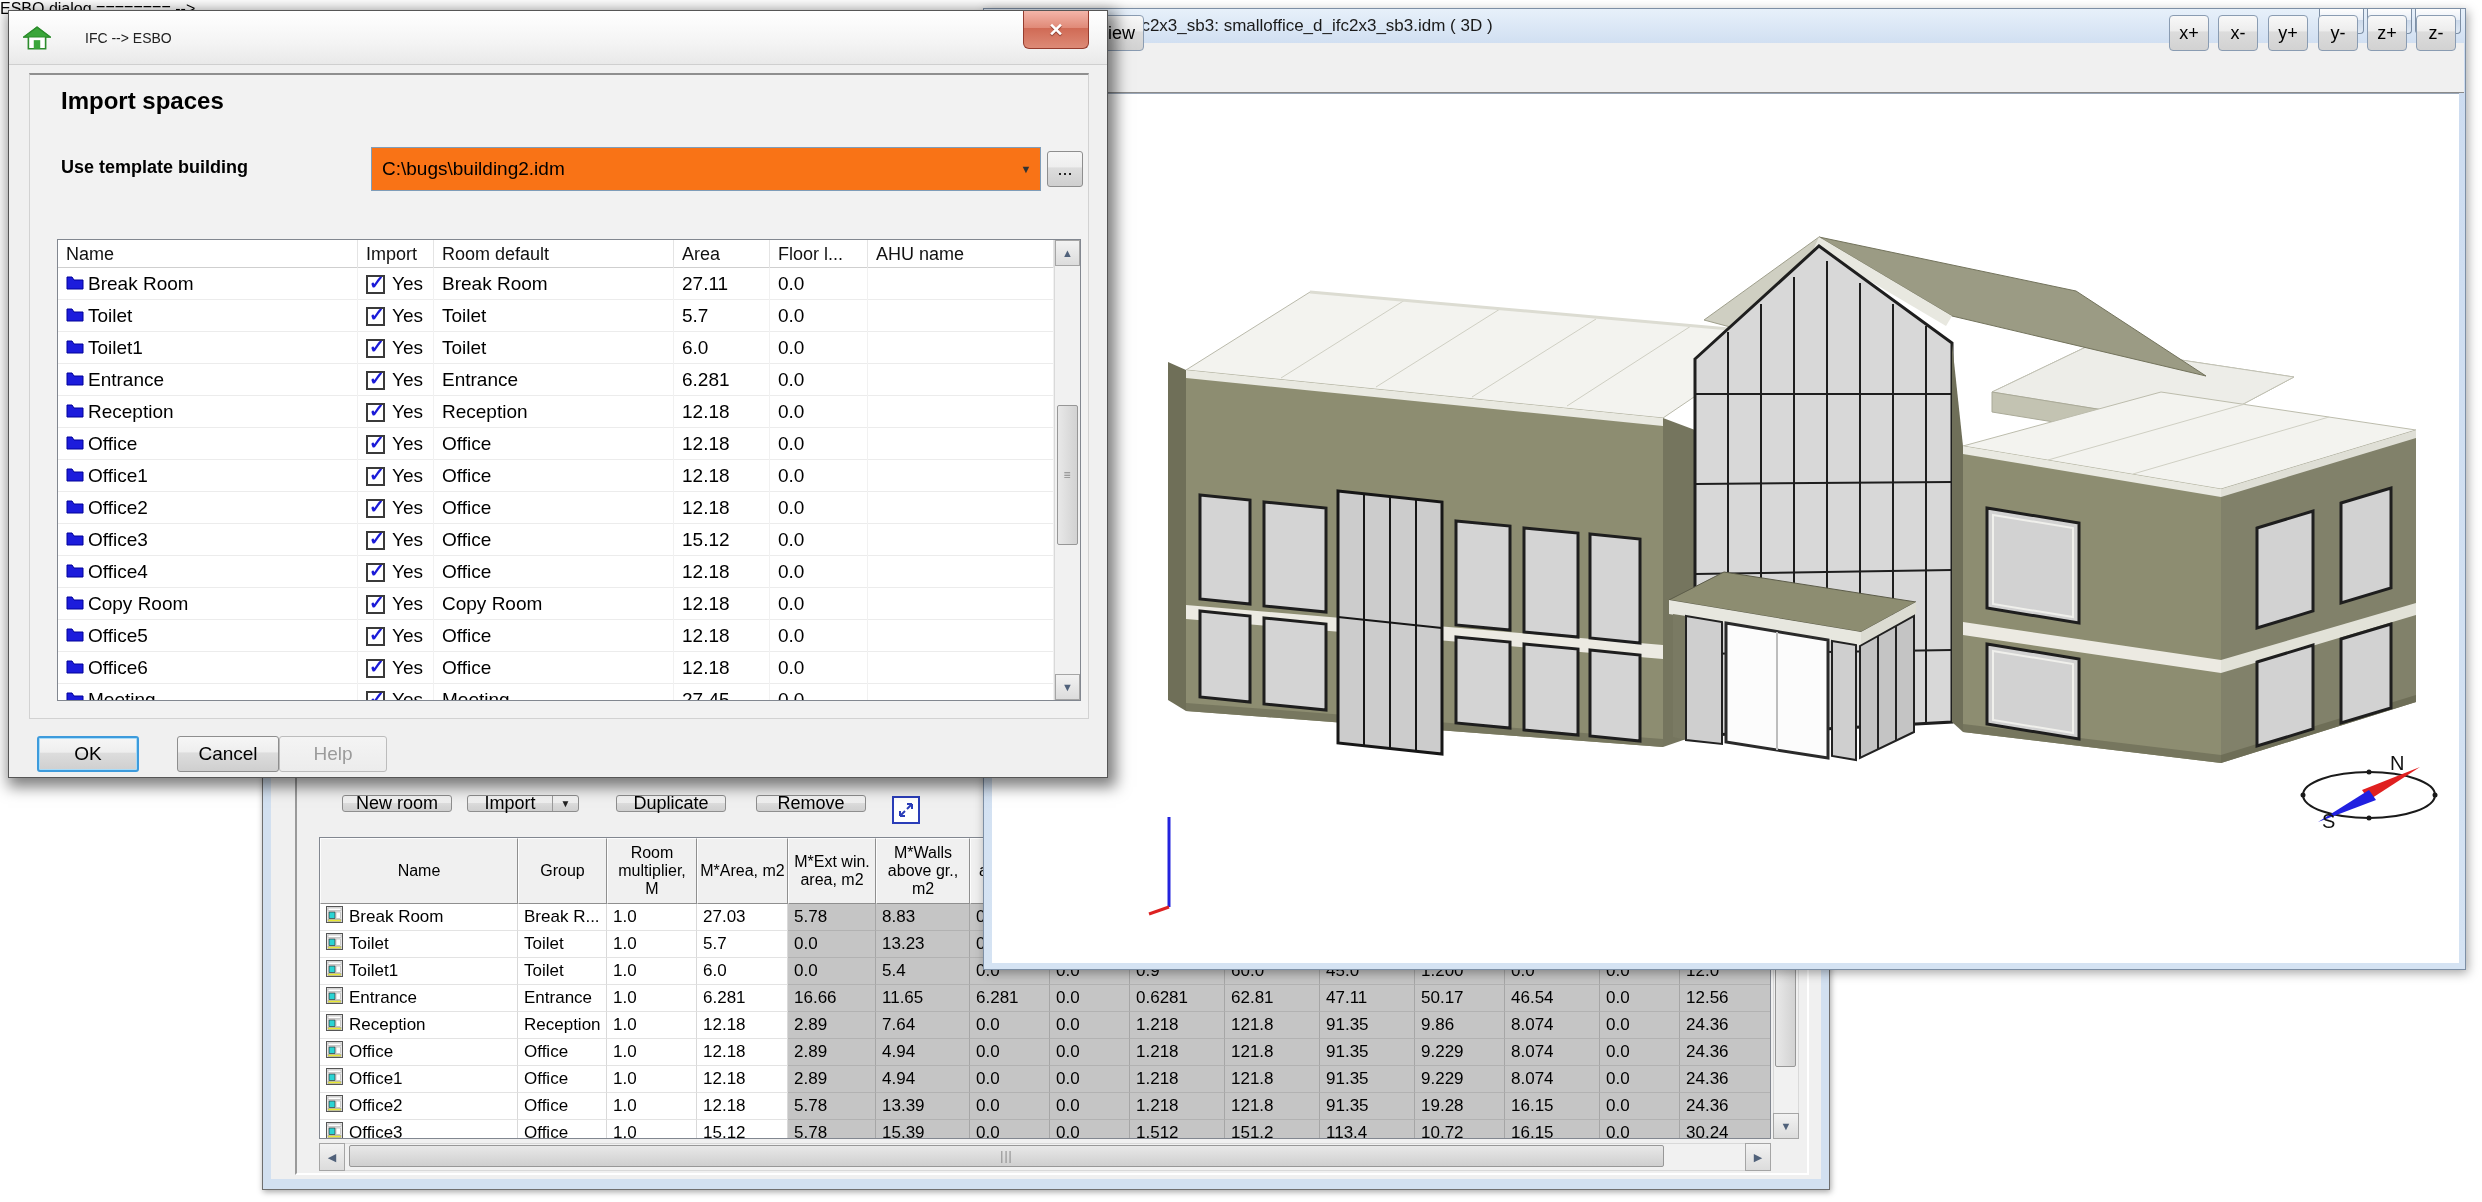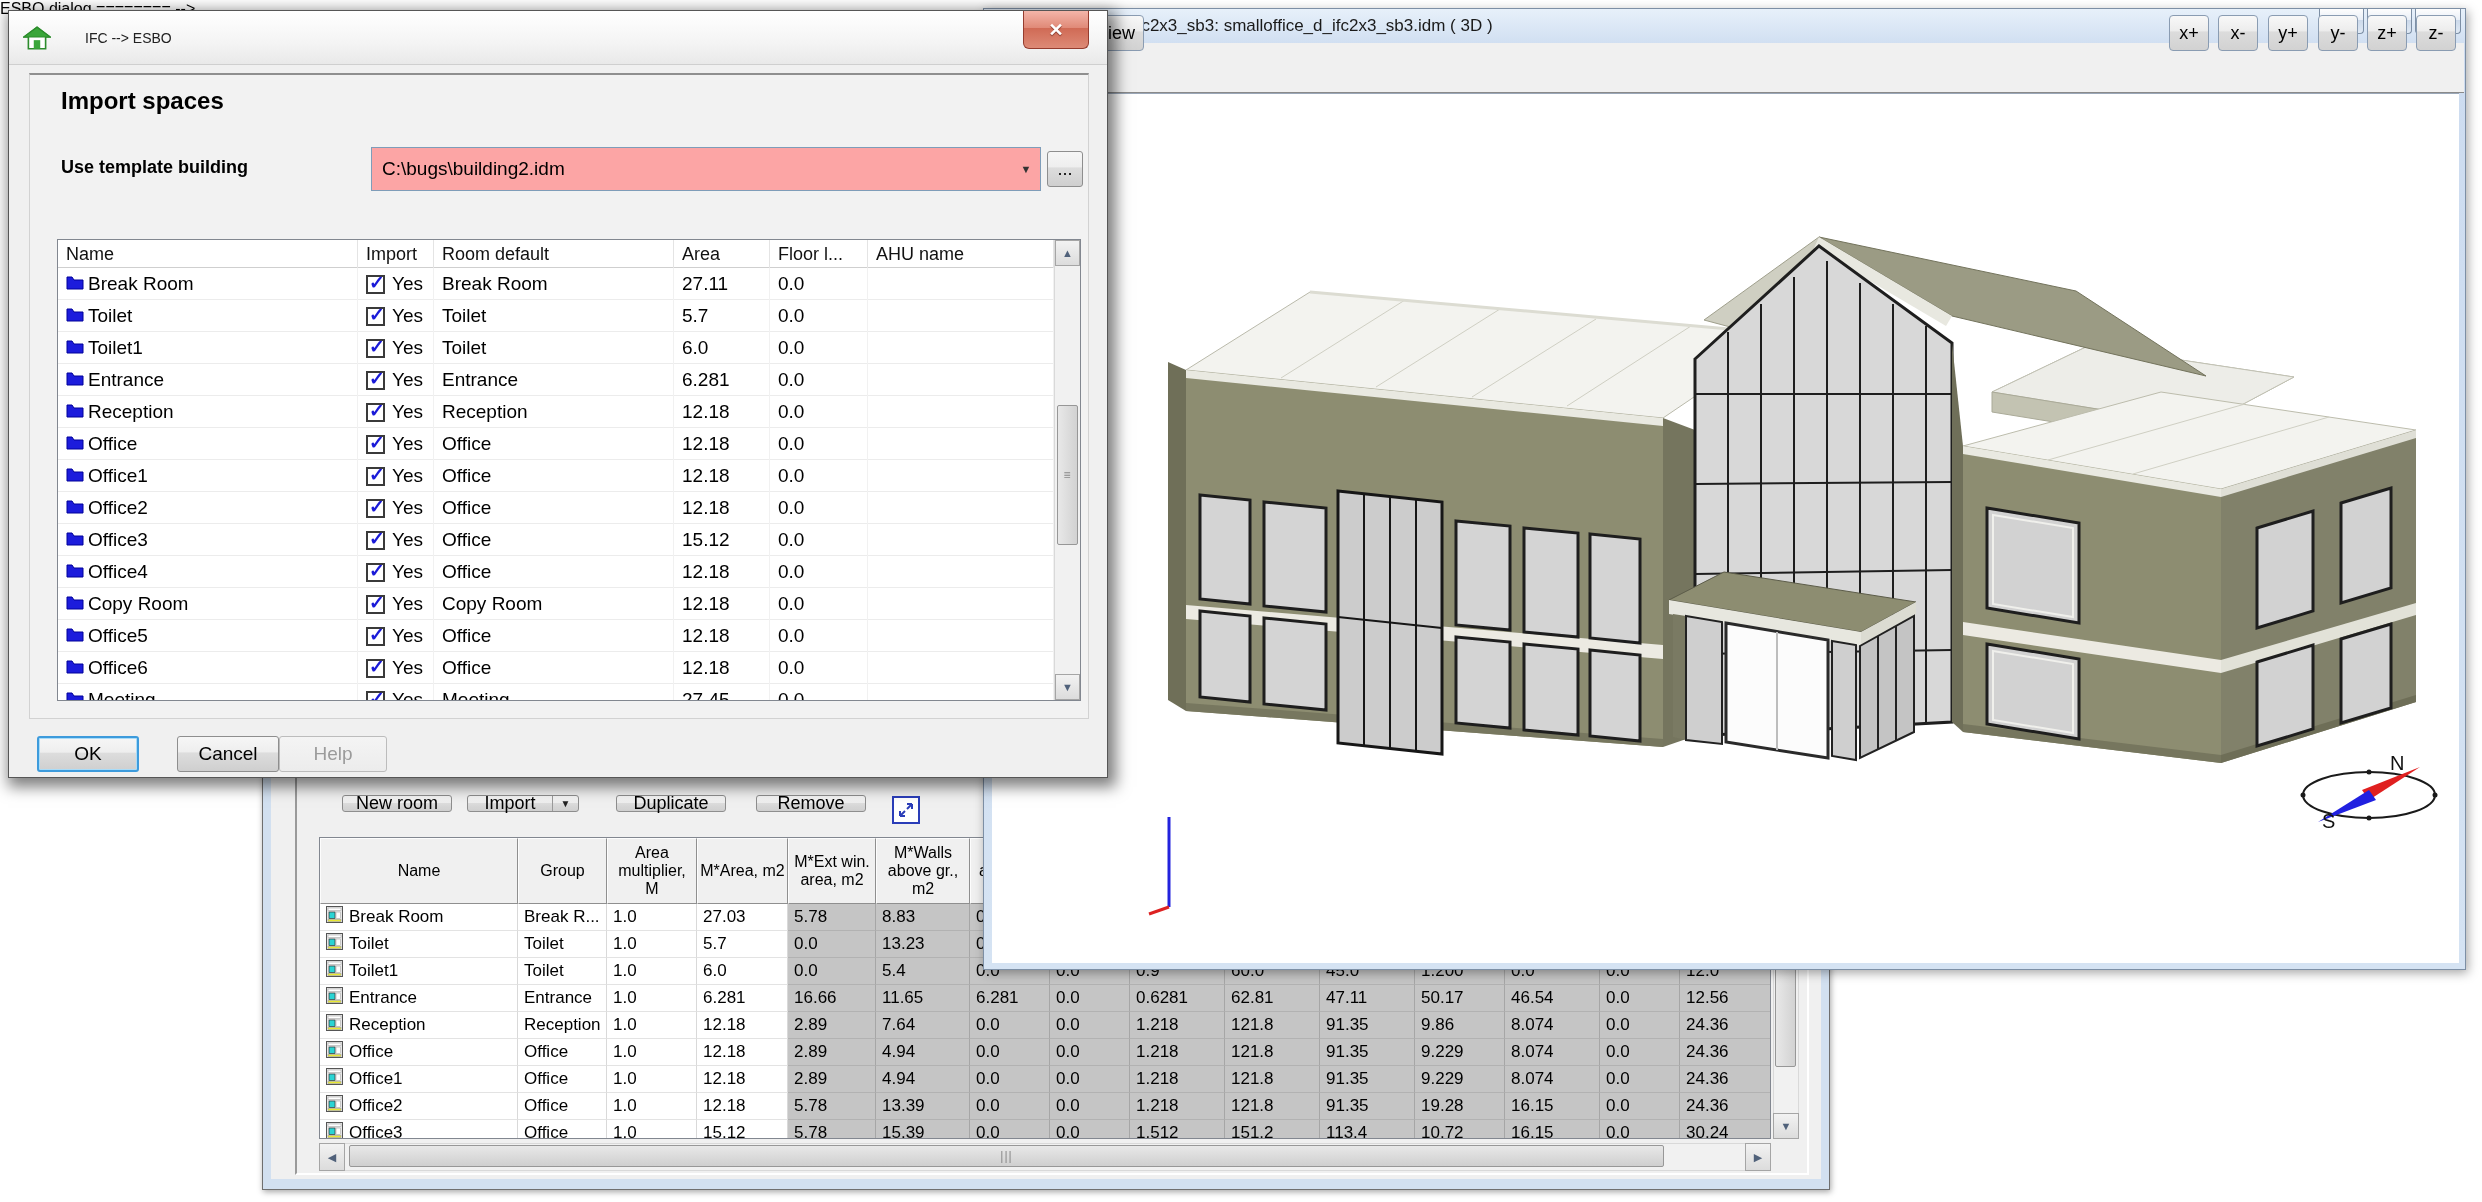--- a/index.html
+++ b/index.html
@@ -102,21 +102,21 @@
   #dlg-close { position:absolute; left:1014px; top:0; width:66px; height:38px;
     background:linear-gradient(#f3b5a9,#e08a78 45%,#d06a55 46%,#dd8a76);
     border:1px solid #953c2e; border-top:none; border-radius:0 0 6px 6px;
     display:flex; align-items:center; justify-content:center;
     color:#fff; font-size:18px; font-weight:bold; text-shadow:0 1px 1px #7c2f23; }
   #dlg-panel { position:absolute; left:20px; top:62px; width:1060px; height:646px;
     background:#f2f2f2; border:1px solid #d2d2d2; border-top:2px solid #8f8f8f; }
   #dlg-heading { position:absolute; left:52px; top:76px; font-size:24px; font-weight:bold; color:#000; }
   #dlg-template-label { position:absolute; left:52px; top:146px; font-size:18px; font-weight:bold; color:#000; }
   #dlg-combo { position:absolute; left:362px; top:136px; width:670px; height:44px;
-    background:#fca5a5; border:1px solid #7f9db9; display:flex; align-items:center; }
+    background:#f97316; border:1px solid #7f9db9; display:flex; align-items:center; }
   #dlg-combo .val { margin-left:10px; font-size:19px; color:#000; flex:1; }
   #dlg-combo .arr { width:28px; text-align:center; color:#333; font-size:11px; }
   #dlg-browse { position:absolute; left:1038px; top:140px; width:36px; height:36px; font-size:18px; }
 
   #dlg-table { position:absolute; left:48px; top:228px; width:1024px; height:462px;
     background:#fff; border:1px solid #828790; overflow:hidden; }
   .d-row { display:grid; grid-template-columns:300px 76px 240px 96px 98px 186px; align-items:center; }
   #dlg-head { height:28px; border-bottom:1px solid #cfcfcf; }
   #dlg-head .hc { font-size:18px; color:#111; padding-left:8px; height:28px;
     display:flex; align-items:center; border-right:1px solid #e4e4e4; white-space:nowrap; overflow:hidden; }
@@ -159,21 +159,21 @@
             <path d="M3 15 L3 10 M3 15 L8 15"></path>
               <path d="M15 3 L15 8 M15 3 L10 3"></path>
           </g>
         </svg>
       </div>
 
       <div id="main-table">
         <div class="m-row m-head" id="main-table-head">
             <div class="hc">Name</div>
             <div class="hc">Group</div>
-            <div class="hc">Area multiplier, M</div>
+            <div class="hc">Room multiplier, M</div>
             <div class="hc">M*Area, m2</div>
             <div class="hc">M*Ext win. area, m2</div>
             <div class="hc">M*Walls above gr., m2</div>
             <div class="hc partial">a</div>
             <div class="hc"></div>
             <div class="hc"></div>
             <div class="hc"></div>
             <div class="hc"></div>
             <div class="hc"></div>
             <div class="hc"></div>

